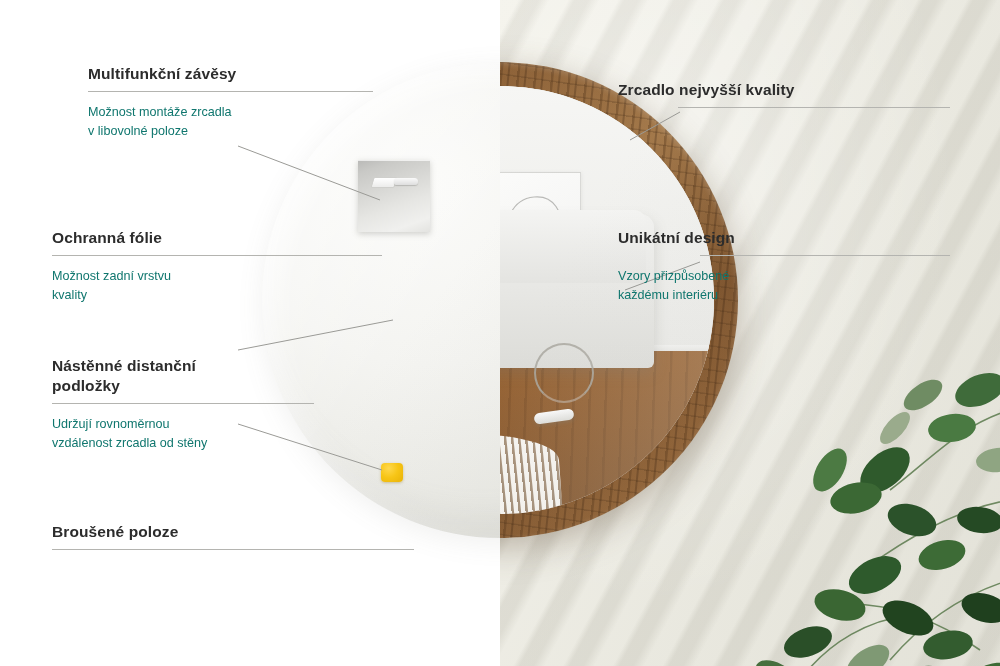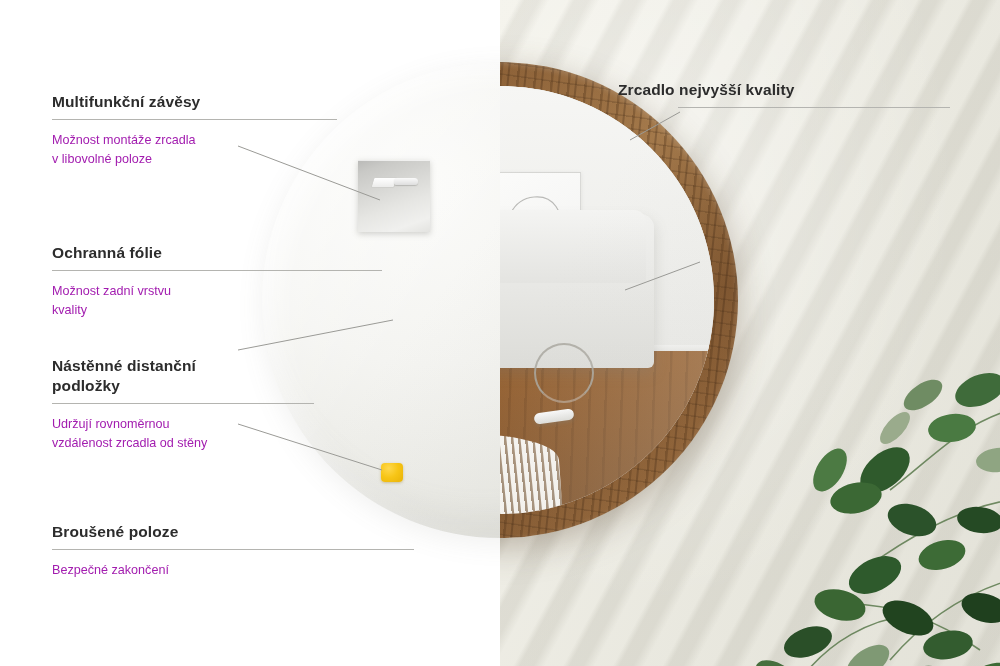--- a/index.html
+++ b/index.html
@@ -167,27 +167,27 @@
   
   .plant{position:absolute;right:-10px;bottom:-14px;width:330px;height:330px;pointer-events:none;}
 
   
   .callout{position:absolute;}
   .callout h3{
     margin:0 0 7px 0;font-size:15.5px;font-weight:700;color:#2c2c2c;letter-spacing:.1px;line-height:1.28;
   }
   .callout .rule{height:1px;background:#b4b4b0;margin:0 0 11px 0;}
   .callout p{
-    margin:0;font-size:12.6px;line-height:1.55;color:#a21caf;font-weight:400;
+    margin:0;font-size:12.6px;line-height:1.55;color:#0f766e;font-weight:400;
   }
   .callout.left{left:52px;width:362px;text-align:left;}
   .callout.right{width:332px;}
 
-  .c1{top:92px;}  .c1 .rule{width:285px;}
-  .c2{top:228px;margin-top:15px;} .c2 .rule{width:330px;}
+  .c1{top:64px;margin-left:36px;}  .c1 .rule{width:285px;}
+  .c2{top:228px;} .c2 .rule{width:330px;}
   .c3{top:356px;} .c3 .rule{width:262px;}
   .c4{top:522px;} .c4 .rule{width:362px;}
 
   .r1{right:50px;top:80px;} .r1 .rule{width:272px;margin-left:auto;}
   .r2{right:50px;top:228px;} .r2 .rule{width:250px;margin-left:auto;}
 
   .leaders{position:absolute;left:0;top:0;width:1000px;height:666px;pointer-events:none;}
 </style>
 </head>
 <body>
@@ -313,24 +313,29 @@
     <div class="rule"></div>
     <p>
       <span>Udržují rovnoměrnou</span><br>
       <span>vzdálenost zrcadla od stěny</span>
     </p>
   </div>
 
   <div class="callout left c4">
     <h3>Broušené poloze</h3>
     <div class="rule"></div>
-    <p>
-      <span>Bezpečné zakončení</span>
-    </p>
   </div>
 
   <div class="callout right r1">
     <h3>Zrcadlo nejvyšší kvality</h3>
     <div class="rule"></div>
   </div>
 
+  <div class="callout right r2">
+    <h3>Unikátní design</h3>
+    <div class="rule"></div>
+    <p>
+      <span>Vzory přizpůsobené</span><br>
+      <span>každému interiéru</span>
+    </p>
+  </div>
 
 </div>
 
 </body></html>

